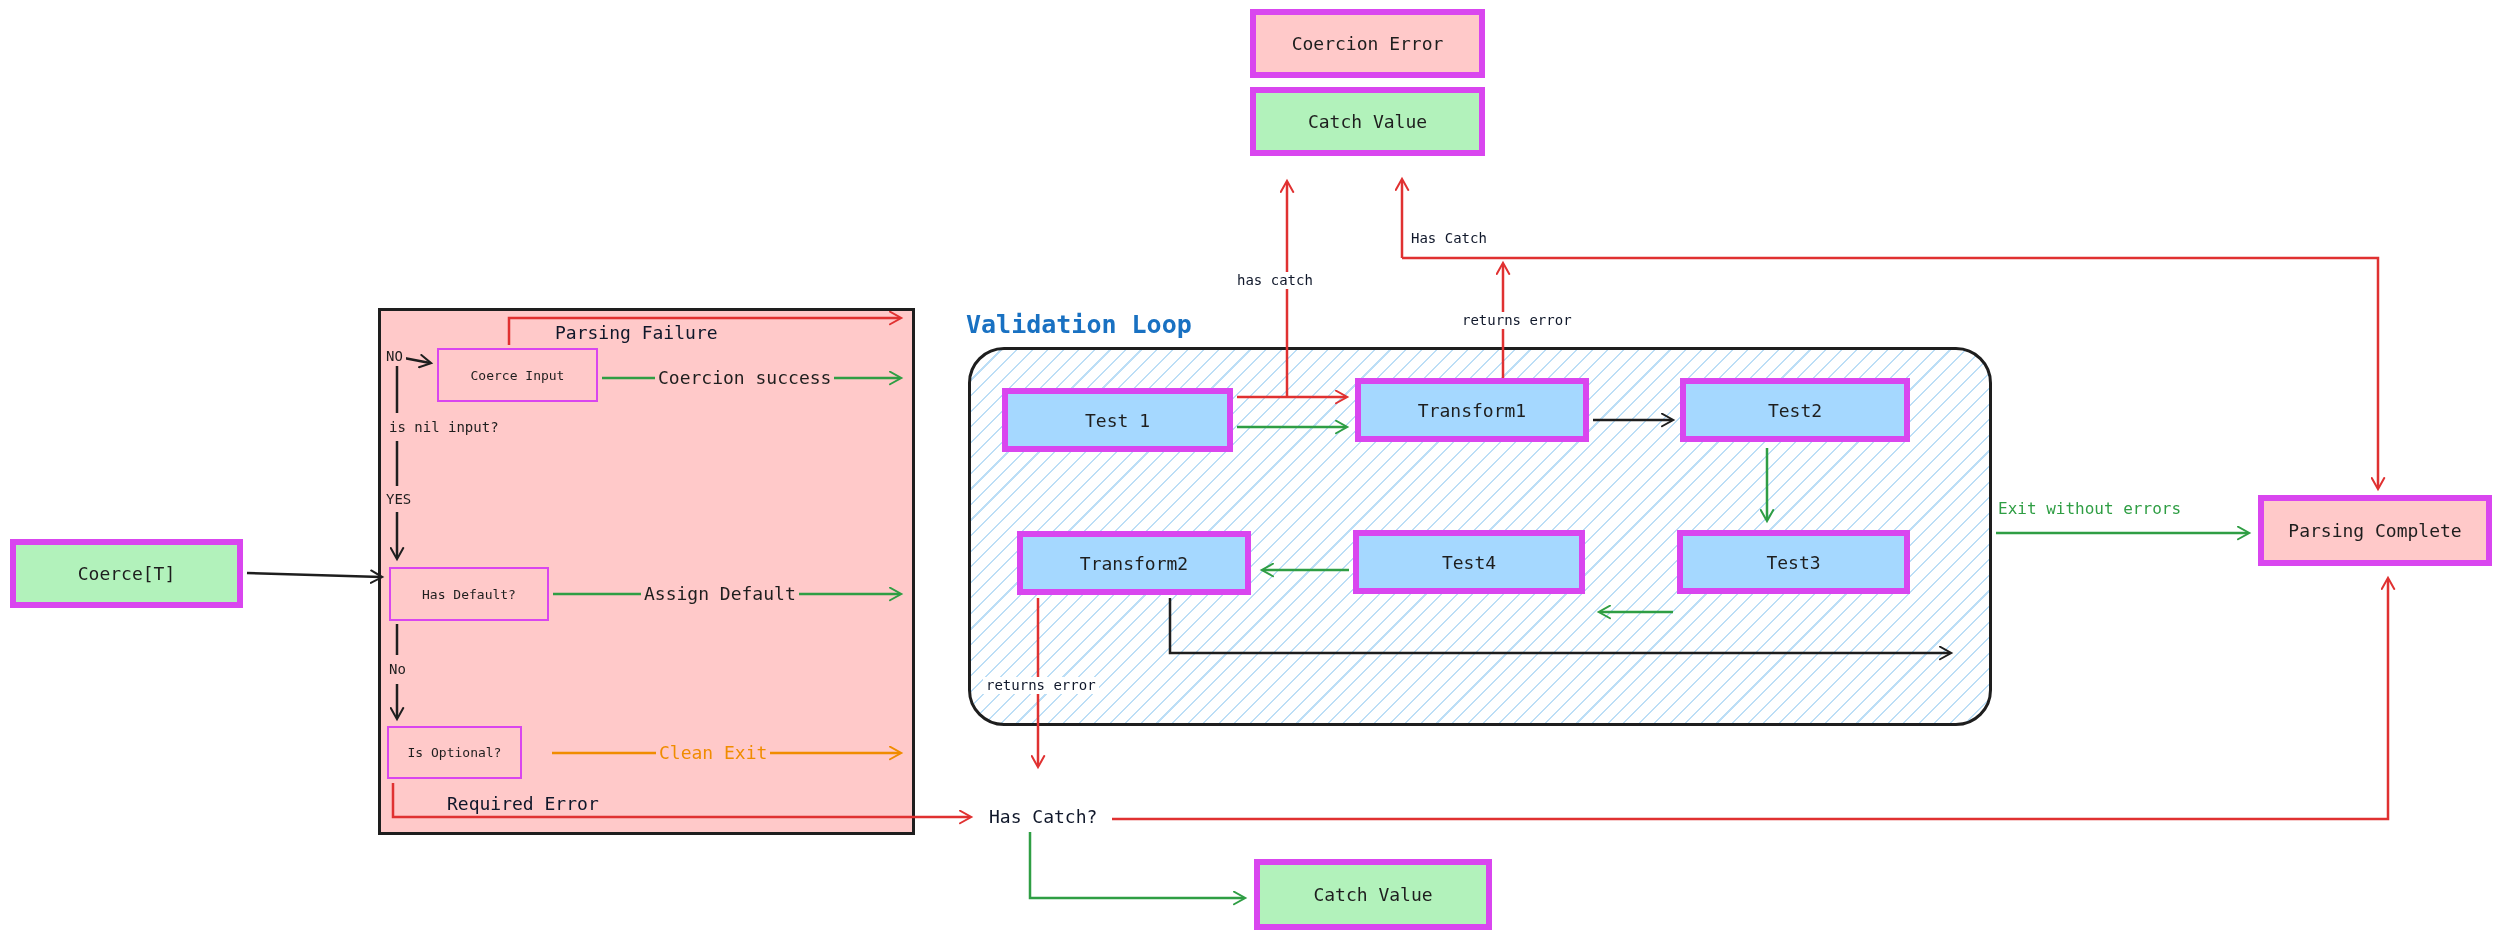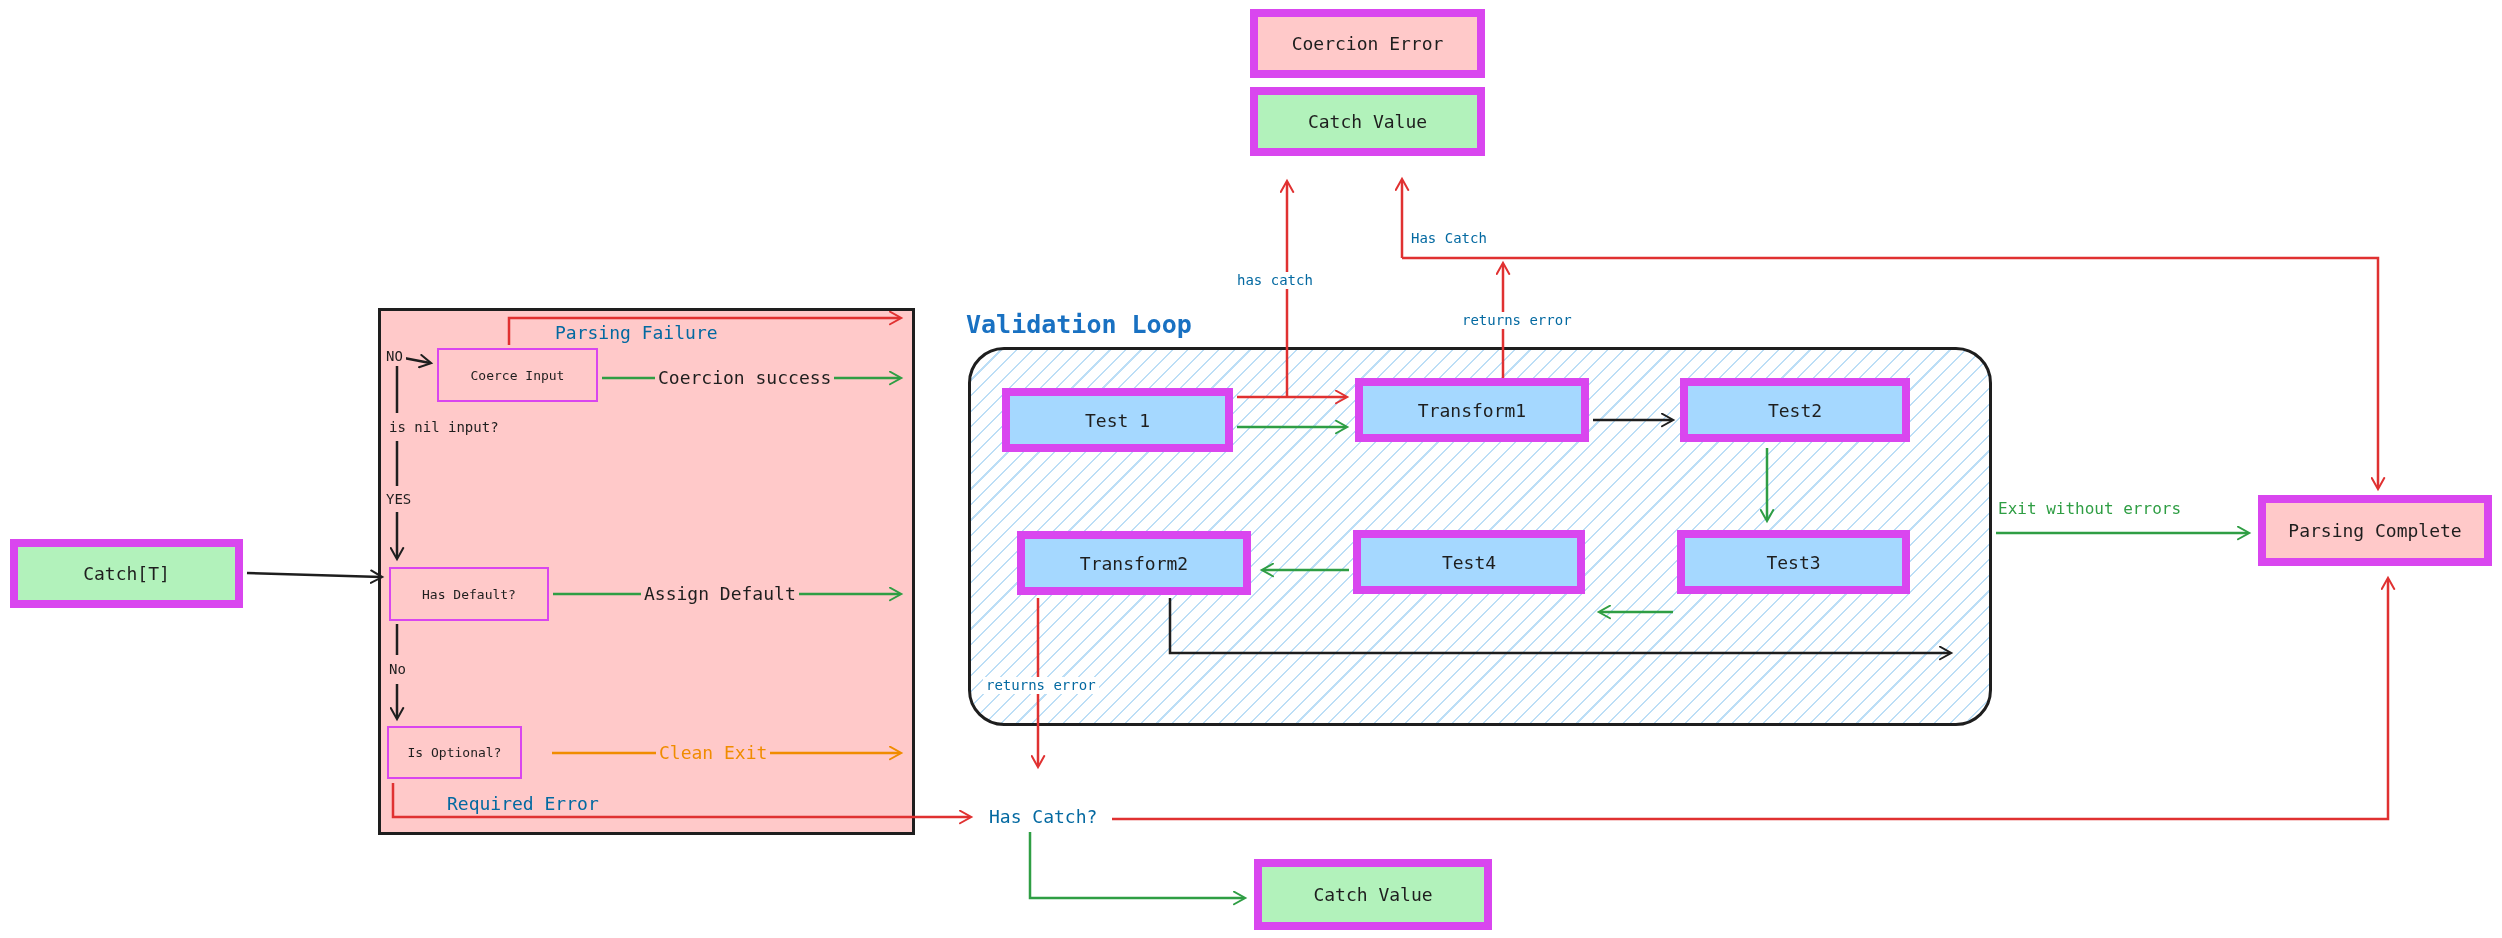--- a/index.html
+++ b/index.html
@@ -14,34 +14,34 @@
     background:#ffc9c9;border:3px solid #1e1e1e;
   }
   #loop-region{
     left:968px;top:347px;width:1024px;height:379px;
     border:3px solid #1e1e1e;border-radius:36px;
     background:repeating-linear-gradient(135deg,#ffffff 0 9.5px,#bcdef6 9.5px 11px);
   }
   svg.edges{position:absolute;left:0;top:0;z-index:2;pointer-events:none;}
   .node{
     position:absolute;box-sizing:border-box;z-index:3;
-    border:8px solid #d946ef;display:flex;align-items:center;justify-content:center;
+    border:6px solid #d946ef;display:flex;align-items:center;justify-content:center;
     font-size:18px;white-space:nowrap;
   }
   .node.pink{background:#ffc9c9;}
   .node.green{background:#b2f2bb;}
   .node.blue{background:#a5d8ff;}
   .node.thin{border-width:2px;font-size:13px;}
   .lbl{
     position:absolute;z-index:4;white-space:nowrap;line-height:1.2;
     padding:0 3px;font-size:18px;
   }
   .bg-pink{background:#ffc9c9;}
   .bg-white{background:#ffffff;}
-  .t-red{color:#0369a1;}
+  .t-red{color:#0f172a;}
   .t-green{color:#2f9e44;}
   .t-orange{color:#f08c00;}
   .t-blue{color:#1971c2;font-weight:bold;}
   .t-dark{color:#1e1e1e;}
   .fs14{font-size:14px;}
   .fs16{font-size:16px;}
   .fs25{font-size:25px;}
 </style>
 </head>
 <body>
@@ -96,21 +96,21 @@
     <path d="M1402 258 V180" stroke="#e03131" stroke-width="2.5" fill="none" marker-end="url(#ar)"></path>
     <path d="M1402 258 H2378 V488" stroke="#e03131" stroke-width="2.5" fill="none" marker-end="url(#ar)"></path>
     <path d="M1038 598 V766" stroke="#e03131" stroke-width="2.5" fill="none" marker-end="url(#ar)"></path>
     <path d="M1112 819 H2388 V579" stroke="#e03131" stroke-width="2.5" fill="none" marker-end="url(#ar)"></path>
   </svg>
 
   <div class="node pink" style="left:1250px;top:9px;width:235px;height:69px;">Coercion Error</div>
 
   <div class="node green" style="left:1250px;top:87px;width:235px;height:69px;">Catch Value</div>
 
-  <div class="node green" style="left:10px;top:539px;width:233px;height:69px;">Catch[T]</div>
+  <div class="node green" style="left:10px;top:539px;width:233px;height:69px;">Coerce[T]</div>
 
   <div class="node pink thin" style="left:437px;top:348px;width:161px;height:54px;">Coerce Input</div>
 
   <div class="node pink thin" style="left:389px;top:567px;width:160px;height:54px;">Has Default?</div>
 
   <div class="node pink thin" style="left:387px;top:726px;width:135px;height:53px;">Is Optional?</div>
 
   <div class="node blue" style="left:1002px;top:388px;width:231px;height:64px;">Test 1</div>
 
   <div class="node blue" style="left:1355px;top:378px;width:234px;height:64px;text-align:right;">Transform1</div>

